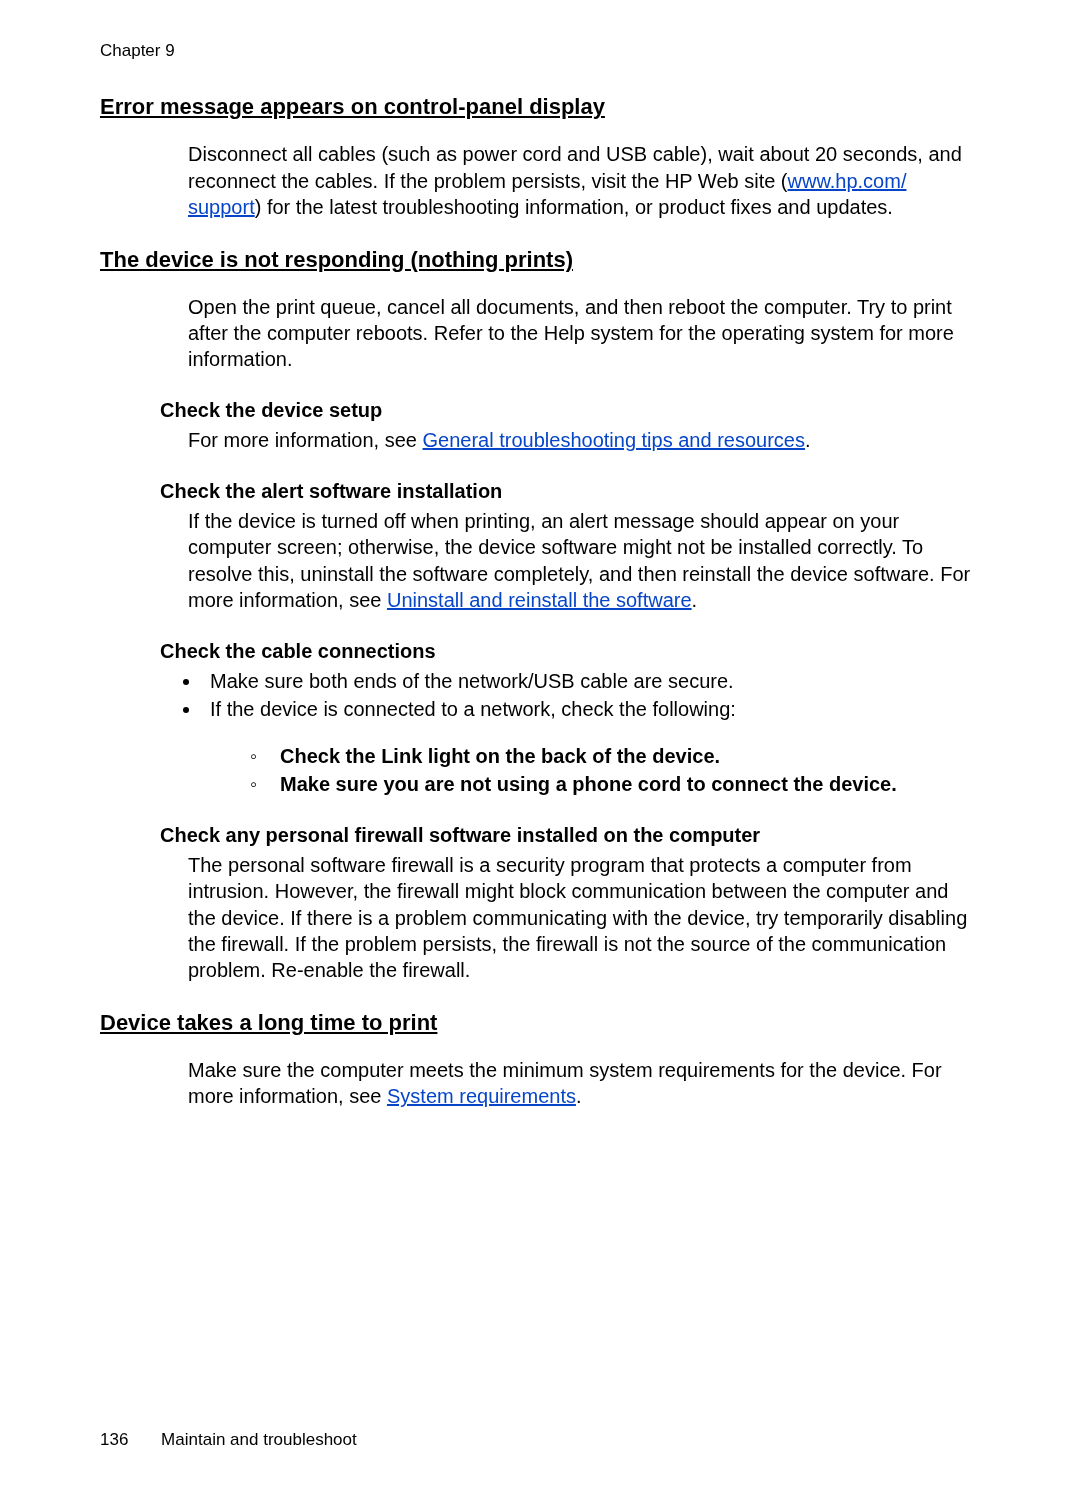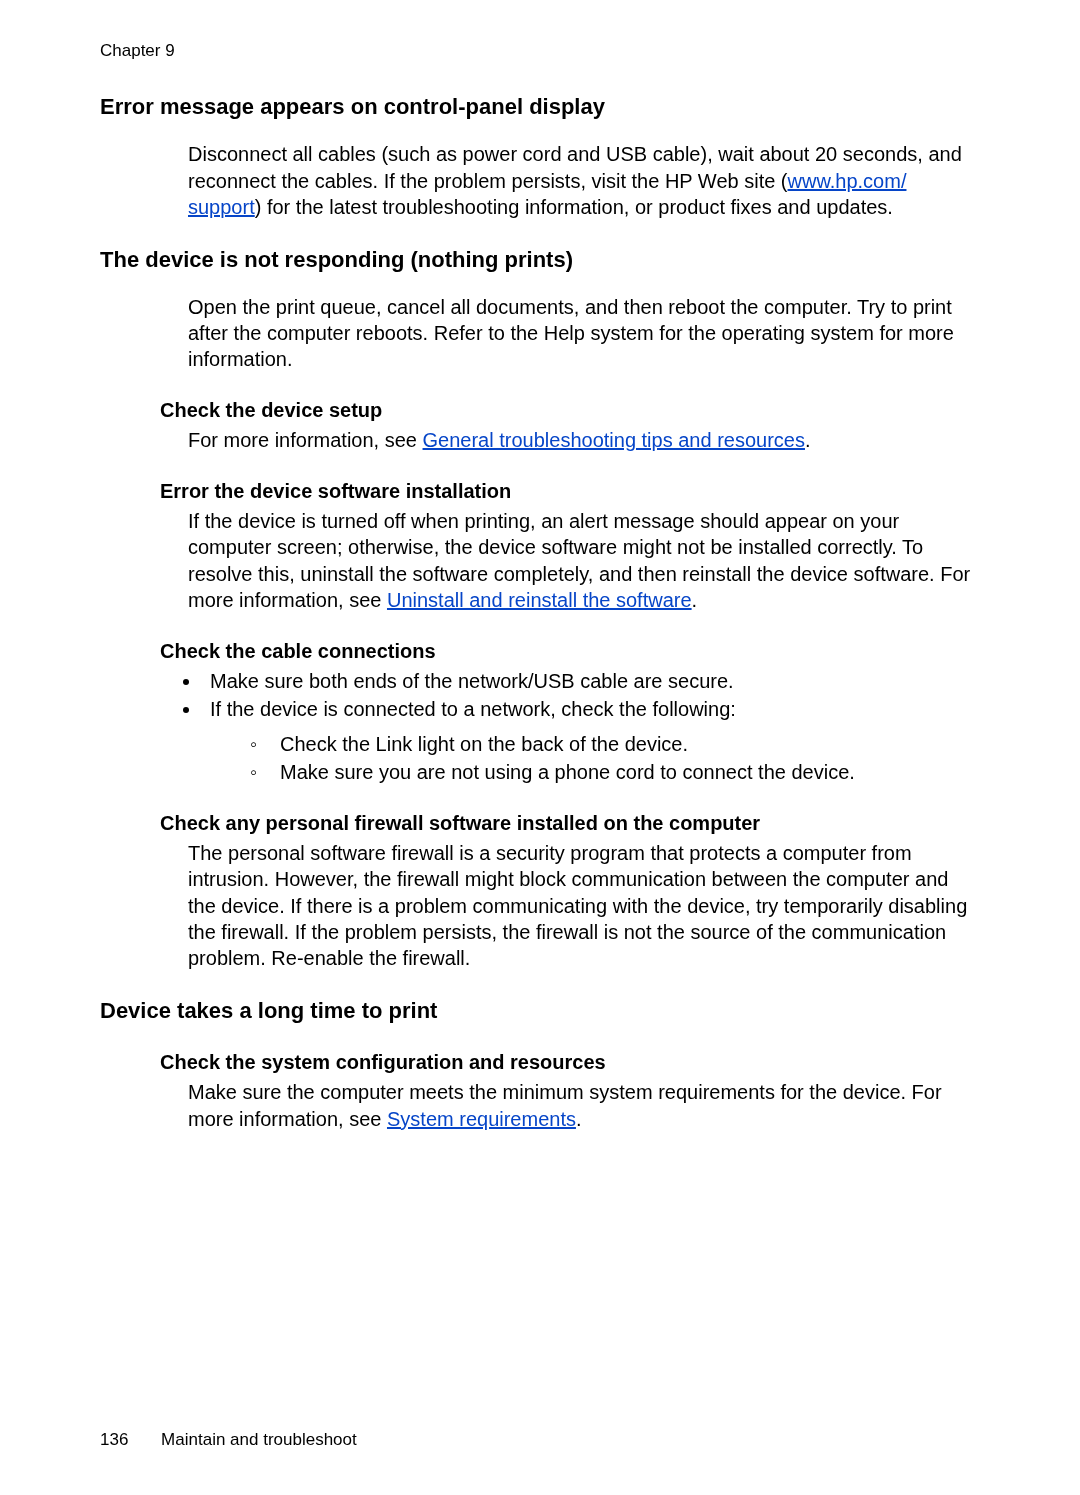--- a/index.html
+++ b/index.html
@@ -22,20 +22,21 @@
     padding: 40px 100px 0 100px;
   }
   .chapter {
     font-size: 17px;
     margin-bottom: 30px;
   }
   .h2 {
     font-weight: bold;
     font-size: 22px;
     margin: 24px 0 20px 0;
+    text-decoration: underline;
   }
   .block {
     margin-left: 60px;
     margin-bottom: 20px;
   }
   .sub-h {
     font-weight: bold;
     margin-top: 24px;
     margin-bottom: 4px;
   }
@@ -48,22 +49,23 @@
     list-style-type: disc;
     margin: 4px 0 0 0;
     padding-left: 42px;
   }
   ul.level1 > li {
     padding-left: 8px;
     margin-bottom: 2px;
   }
   ul.level2 {
     list-style: none;
-    margin: 8px 0 0 0;
+    margin: 20px 0 0 0;
     padding-left: 40px;
+    font-weight: bold;
   }
   ul.level2 > li {
     margin-bottom: 2px;
     position: relative;
     padding-left: 30px;
   }
   ul.level2 > li::before {
     content: "◦";
     position: absolute;
     left: 0;
@@ -94,21 +96,21 @@
   <div class="h2">The device is not responding (nothing prints)</div>
   <div class="block">
 
     <div class="para">Open the print queue, cancel all documents, and then reboot the computer. Try to print after the computer reboots. Refer to the Help system for the operating system for more information.</div>
 
     <div class="sub-h">Check the device setup</div>
     <div class="para">
       <span>For more information, see </span><a href="#" class="link">General troubleshooting tips and resources</a><span>.</span>
     </div>
 
-    <div class="sub-h">Error the device software installation</div>
+    <div class="sub-h">Check the alert software installation</div>
     <div class="para">
       <span>If the device is turned off when printing, an alert message should appear on your computer screen; otherwise, the device software might not be installed correctly. To resolve this, uninstall the software completely, and then reinstall the device software. For more information, see </span><a href="#" class="link">Uninstall and reinstall the software</a><span>.</span>
     </div>
 
     <div class="sub-h">Check the cable connections</div>
     <ul class="level1">
       <li>Make sure both ends of the network/USB cable are secure.</li>
       <li>
         <span>If the device is connected to a network, check the following:</span>
         <ul class="level2">
@@ -117,21 +119,20 @@
         </ul>
       </li>
     </ul>
 
     <div class="sub-h">Check any personal firewall software installed on the computer</div>
     <div class="para">The personal software firewall is a security program that protects a computer from intrusion. However, the firewall might block communication between the computer and the device. If there is a problem communicating with the device, try temporarily disabling the firewall. If the problem persists, the firewall is not the source of the communication problem. Re-enable the firewall.</div>
   </div>
 
   <div class="h2">Device takes a long time to print</div>
   <div class="block">
-    <div class="sub-h">Check the system configuration and resources</div>
     <div class="para">
       <span>Make sure the computer meets the minimum system requirements for the device. For more information, see </span><a href="#" class="link">System requirements</a><span>.</span>
     </div>
   </div>
 
   <div class="footer">
     <span class="pn">136</span>
     <span>Maintain and troubleshoot</span>
   </div>
 

